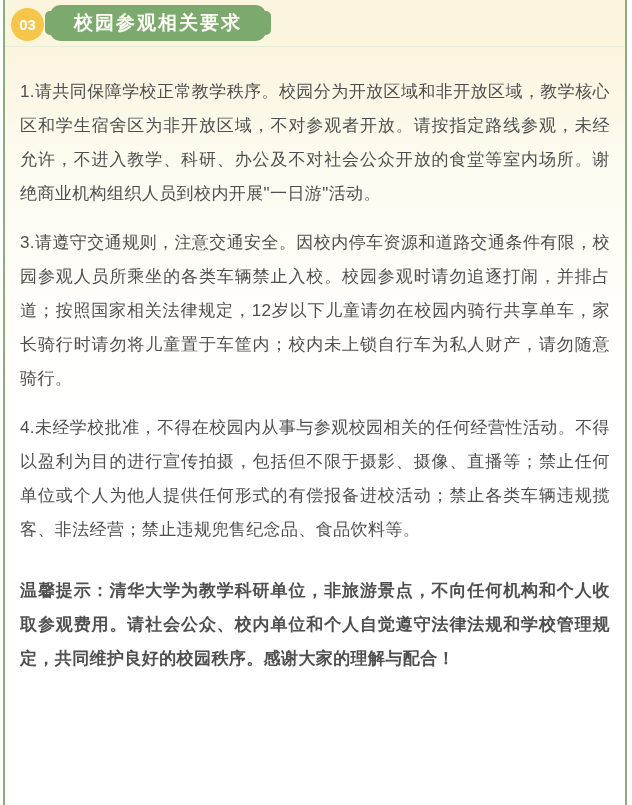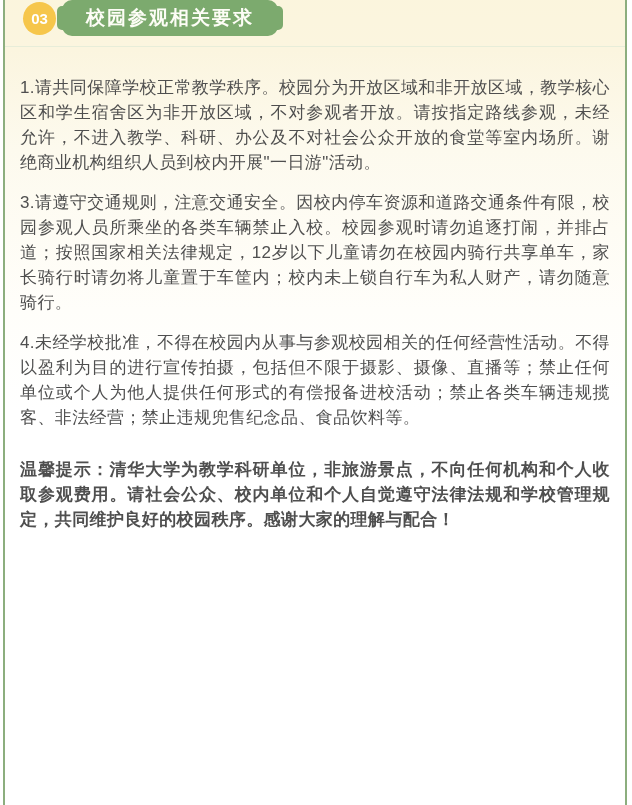--- a/index.html
+++ b/index.html
@@ -38,22 +38,22 @@
     position: relative;
     width: 100%;
     height: 100%;
     padding-top: 10px; 
     box-sizing: border-box;
   }
   .header-row {
     position: relative;
     height: 46px;
     display: flex;
-    align-items: flex-start;
-    padding-left: 18px;
+    align-items: center;
+    padding-left: 6px;
   }
   .header-sep {
     position: absolute;
     left: 0;
     right: 0;
     top: 56px; 
     height: 1px;
     background: #e7edd9;
   }
   .num-badge {
@@ -94,21 +94,21 @@
     background: #7caa6e;
     border-radius: 5px;
     z-index: -1;
   }
   .content {
     padding: 29px 15px 0 15px;
   }
   .para {
     margin: 0 0 15px 0;
     font-size: 17px;
-    line-height: 25px;
+    line-height: 34px;
     color: #4f4f4f;
     letter-spacing: 0.4px;
     text-align: justify;
   }
   .para:nth-last-child(1) {
     margin-top: 27px;
     margin-bottom: 0;
     font-weight: bold;
   }
 </style>

